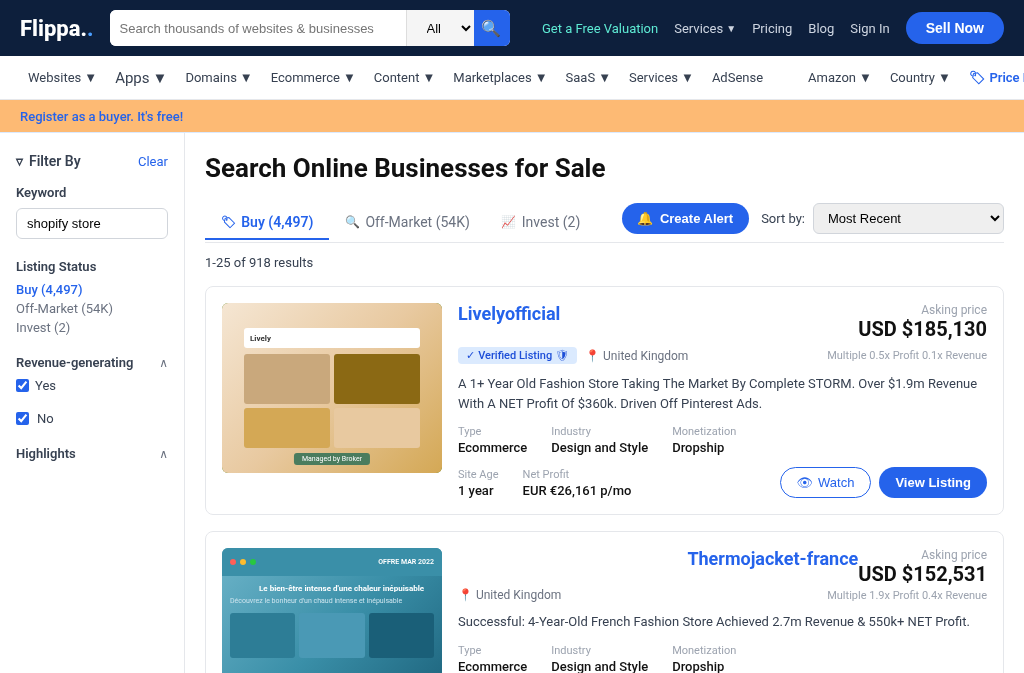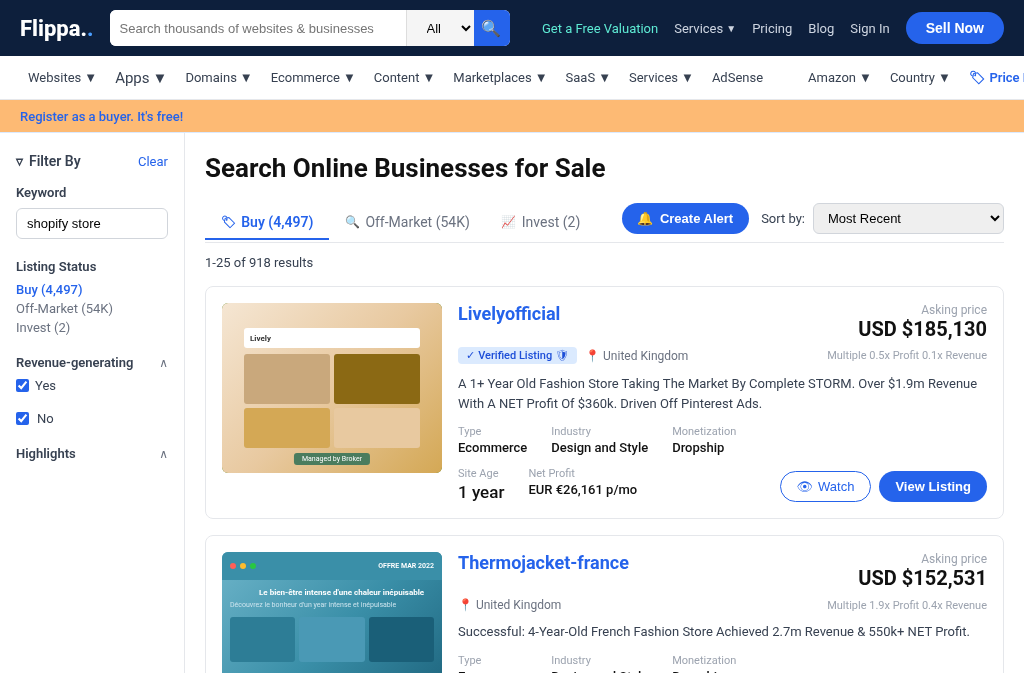--- a/index.html
+++ b/index.html
@@ -195,21 +195,21 @@
           <div>
             <div style="font-size:11px; color:#9ca3af; margin-bottom:2px;">Monetization</div>
             <div style="font-size:13px; color:#111; font-weight:500;">Dropship</div>
           </div>
         </div>
 
         <div style="display:flex; align-items:flex-end; justify-content:space-between;">
           <div style="display:flex; gap:24px;">
             <div>
               <div style="font-size:11px; color:#9ca3af; margin-bottom:2px;">Site Age</div>
-              <div style="font-size:17px; color:#111; font-weight:500;">1 year</div>
+              <div style="font-size:13px; color:#111; font-weight:500;">1 year</div>
             </div>
             <div>
               <div style="font-size:11px; color:#9ca3af; margin-bottom:2px;">Net Profit</div>
               <div style="font-size:13px; color:#111; font-weight:500;">EUR €26,161 p/mo</div>
             </div>
           </div>
           <div style="display:flex; gap:8px;">
             <button style="border:1px solid #2563eb; background:#fff; color:#2563eb; padding:7px 16px; border-radius:20px; font-size:13px; cursor:pointer; display:flex; align-items:center; gap:5px;">
               <span>👁</span>
               <span>Watch</span>
@@ -226,32 +226,32 @@
           <div style="background:#3a8fa8; width:100%; height:28px; display:flex; align-items:center; justify-content:space-between; padding:0 8px;">
             <div style="display:flex; gap:4px;">
               <div style="width:6px; height:6px; background:#ff5f57; border-radius:50%;"></div>
               <div style="width:6px; height:6px; background:#febc2e; border-radius:50%;"></div>
               <div style="width:6px; height:6px; background:#28c840; border-radius:50%;"></div>
             </div>
             <span style="font-size:7px; color:#fff; font-weight:600;">OFFRE MAR 2022</span>
           </div>
           <div style="padding:8px; width:100%;">
             <div style="font-size:8px; color:#fff; font-weight:700; margin-bottom:4px;padding-left:29px;">Le bien-être intense d'une chaleur inépuisable</div>
-            <div style="font-size:7px; color:#cce4ee;">Découvrez le bonheur d'un year intense et inépuisable</div>
+            <div style="font-size:7px; color:#cce4ee;">Découvrez le bonheur d'un chaud intense et inépuisable</div>
           </div>
           <div style="display:flex; gap:4px; padding:0 8px; width:100%;">
             <div style="flex:1; height:45px; background:#2d7d96; border-radius:3px;"></div>
             <div style="flex:1; height:45px; background:#4a99b5; border-radius:3px;"></div>
             <div style="flex:1; height:45px; background:#1a5f78; border-radius:3px;"></div>
           </div>
         </div>
       </div>
 
       <div style="flex:1;">
-        <div style="display:flex; justify-content:space-between; align-items:flex-start; margin-bottom:8px;">
+        <div style="display:flex; justify-content:flex-end; align-items:flex-start; margin-bottom:2px;">
           <a href="#" style="font-size:18px; font-weight:700; color:#2563eb; text-decoration:none;">Thermojacket-france</a>
           <div style="text-align:right;">
             <div style="font-size:12px; color:#9ca3af;">Asking price</div>
             <div style="font-size:20px; font-weight:700; color:#111;">USD $152,531</div>
           </div>
         </div>
 
         <div style="display:flex; align-items:center; gap:8px; margin-bottom:10px;">
           <span style="font-size:12px; color:#6b7280; display:flex; align-items:center; gap:3px;">
             <span>📍</span>

